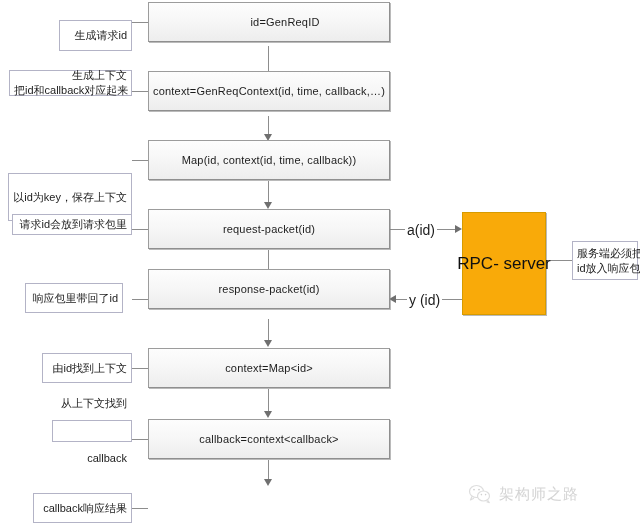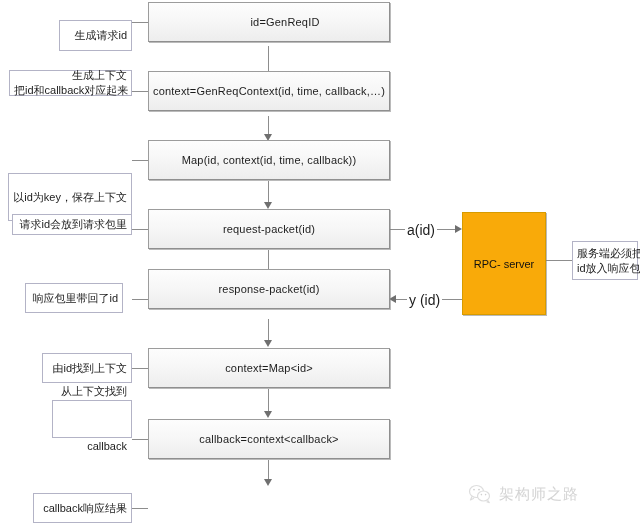--- a/index.html
+++ b/index.html
@@ -48,21 +48,21 @@
     height: 103px;
     box-sizing: border-box;
     border: 1px solid #d79b00;
     background: #f9aa09;
     box-shadow: 1px 1px 0 rgba(130,130,130,0.55);
     display: flex;
     align-items: center;
     justify-content: center;
   }
   .sbox .stext {
-    font-size: 11px;
+    font-size: 17px;
     color: #101010;
     white-space: nowrap;
   }
 
   
   .nbox {
     position: absolute;
     box-sizing: border-box;
     border: 1px solid #b3b3c6;
     background: #ffffff;
@@ -227,21 +227,21 @@
   </div>
 
   <div class="nbox" style="left:25px;  top:283px; width:98px; height:30px;">
     <span class="ntext align-right">响应包里带回了id</span>
   </div>
 
   <div class="nbox" style="left:42px;  top:353px; width:90px;  height:30px;">
     <span class="ntext align-right">由id找到上下文</span>
   </div>
 
-  <div class="nbox" style="left:52px;  top:400px; width:80px;  height:38px;gap:40px;">
+  <div class="nbox" style="left:52px;  top:420px; width:80px;  height:22px;gap:40px;">
     <span class="ntext align-right">从上下文找到</span>
     <span class="ntext align-right">callback</span>
   </div>
 
   <div class="nbox" style="left:33px;  top:493px; width:99px;  height:30px;">
     <span class="ntext align-right">callback响应结果</span>
   </div>
 
   <div class="nbox" style="left:572px; top:241px; width:66px;  height:39px;">
     <span class="ntext align-left">服务端必须把</span>

